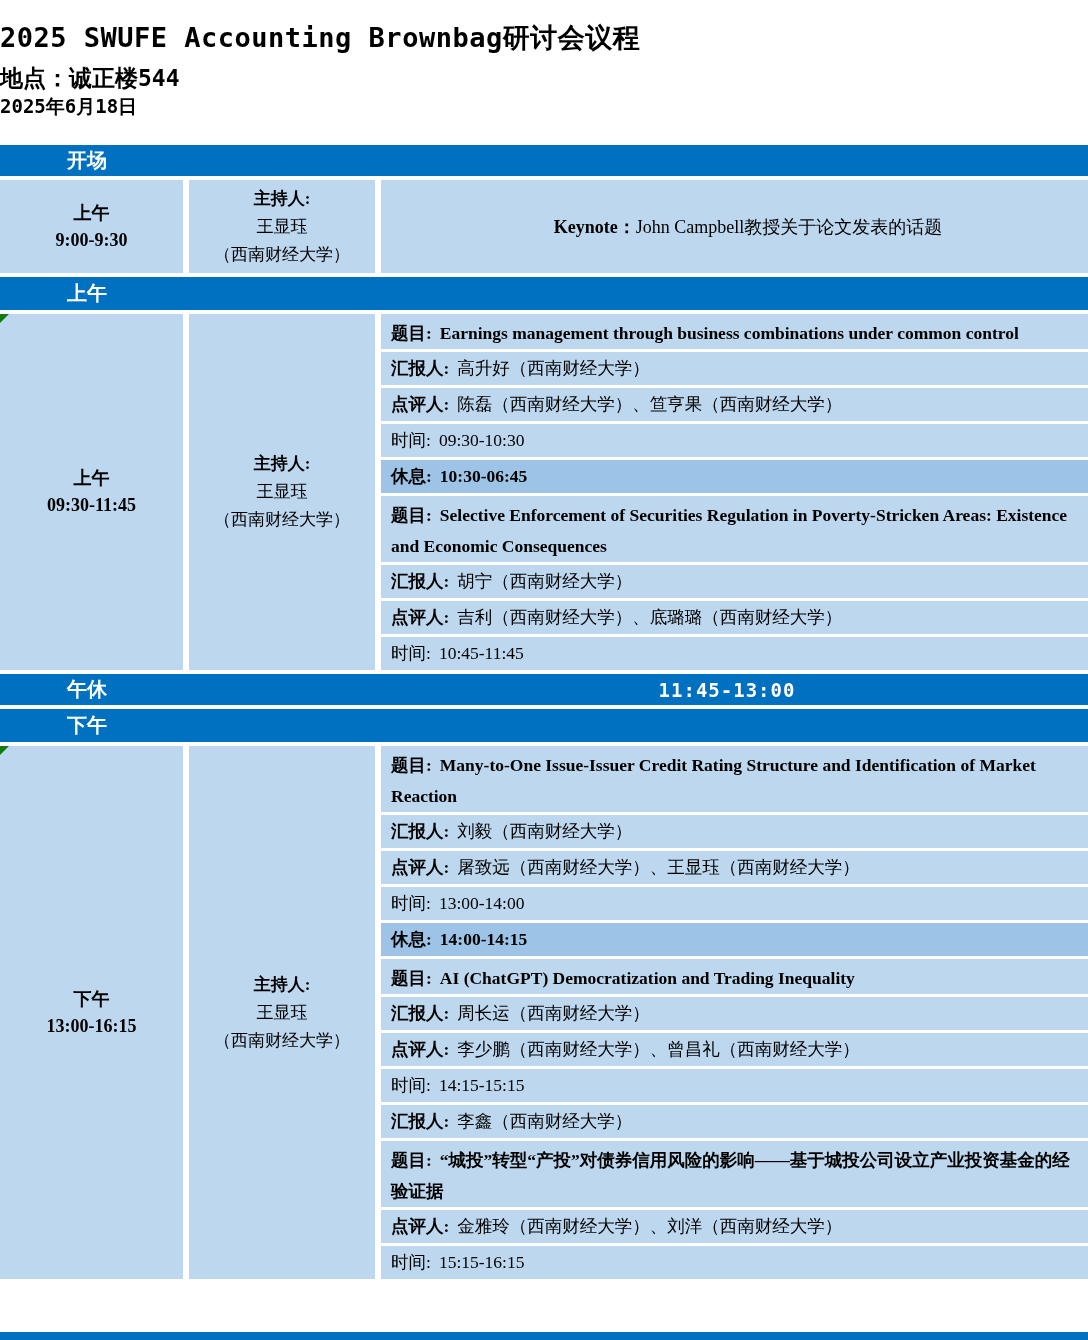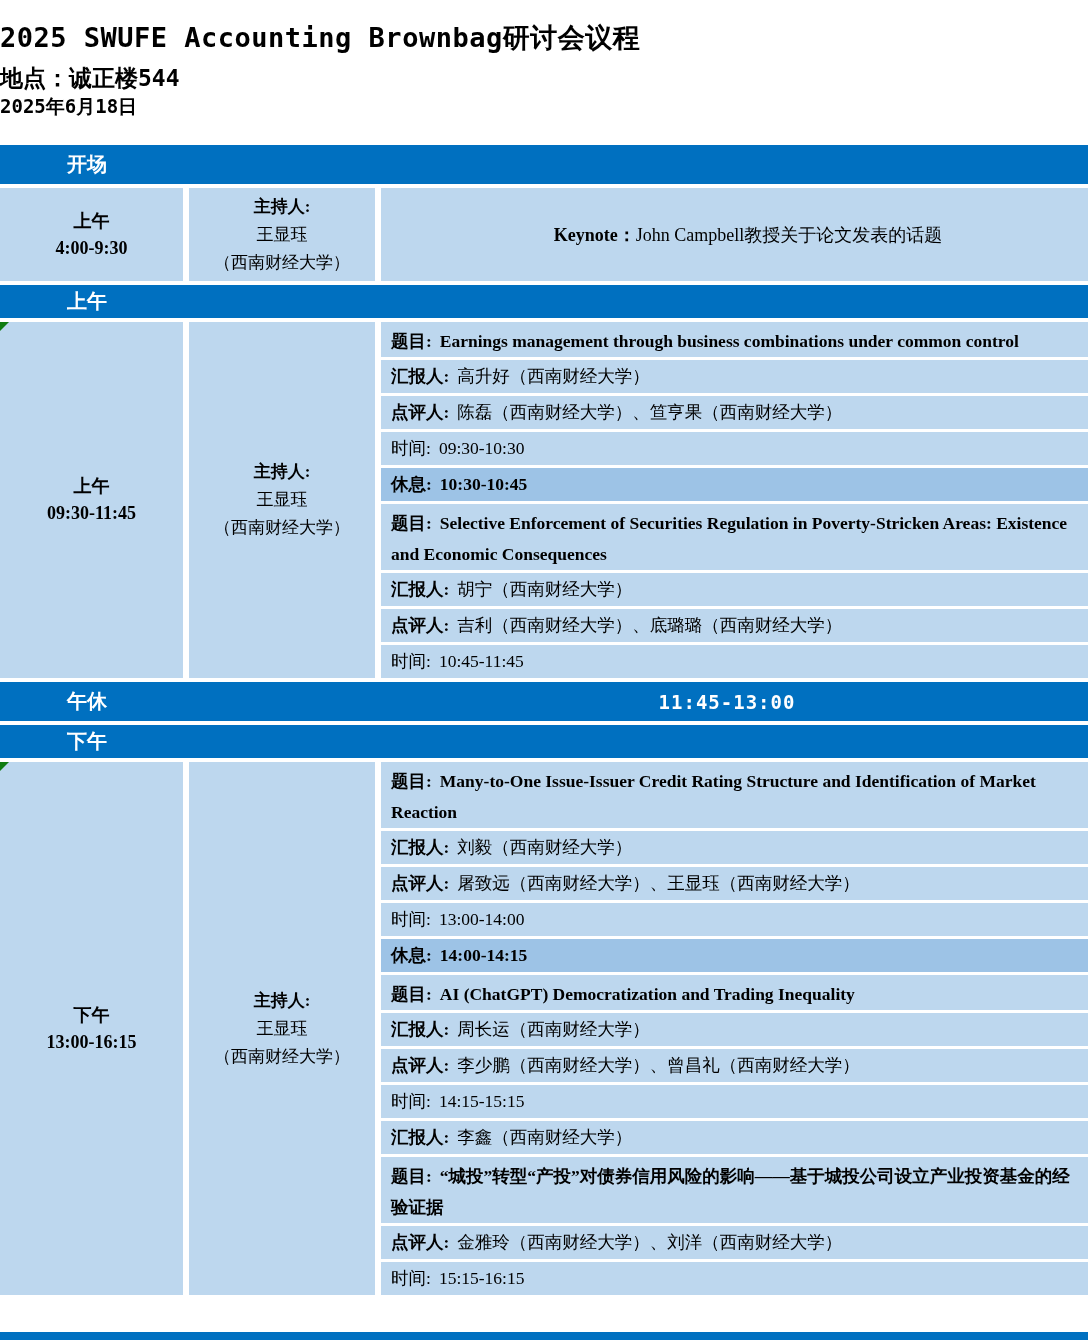--- a/index.html
+++ b/index.html
@@ -11,21 +11,21 @@
 
   
   .title-block { height:145px; text-align:left; padding-top:20px;
     font-family:"DejaVu Sans Mono","Liberation Mono",monospace; font-weight:bold; }
   .doc-title   { font-size:27px; letter-spacing:.5px; }
   .doc-location{ font-size:23px; margin-top:7px; }
   .doc-date    { font-size:19px; }
 
   
   .section-bar {
-    position:relative; background:#0070C0; color:#fff; height:39px;
+    position:relative; background:#0070C0; color:#fff; height:31px;
     display:flex; align-items:center; padding-left:67px; margin-bottom:4px;
     font-family:"Liberation Sans","DejaVu Sans",sans-serif; font-weight:bold; font-size:20px;
   }
   .bar-smaller { height:33px; }
   .lunch-time {
     position:absolute; left:366px; right:0; text-align:center;
     font-size:19px; letter-spacing:1px;
     font-family:"DejaVu Sans Mono","Liberation Mono",monospace;
   }
 
@@ -71,21 +71,21 @@
 
 <div>
 
   <div class="section-bar">
     <span>开场</span>
   </div>
 
   <div class="row opening-row">
     <div class="cell time-cell">
       <div>上午</div>
-      <div>4:00-9:30</div>
+      <div>9:00-9:30</div>
     </div>
     <div class="cell host-cell">
       <div class="host-label">主持人:</div>
       <div>王显珏</div>
       <div>（西南财经大学）</div>
     </div>
     <div class="cell keynote-cell">
       <span class="keynote-label">Keynote：</span>
       <span>John Campbell教授关于论文发表的话题</span>
     </div>
@@ -113,21 +113,21 @@
       <div class="d-row">
         <span class="lbl">汇报人:</span><span>高升好（西南财经大学）</span>
       </div>
       <div class="d-row">
         <span class="lbl">点评人:</span><span>陈磊（西南财经大学）、笪亨果（西南财经大学）</span>
       </div>
       <div class="d-row time-row">
         <span class="lbl">时间:</span><span>09:30-10:30</span>
       </div>
       <div class="d-row break-row">
-        <span class="lbl">休息:</span><span>10:30-10:45</span>
+        <span class="lbl">休息:</span><span>10:30-06:45</span>
       </div>
       <div class="d-row topic-row">
         <span class="lbl">题目:</span><span>Selective Enforcement of Securities Regulation in Poverty-Stricken Areas: Existence and Economic Consequences</span>
       </div>
       <div class="d-row">
         <span class="lbl">汇报人:</span><span>胡宁（西南财经大学）</span>
       </div>
       <div class="d-row">
         <span class="lbl">点评人:</span><span>吉利（西南财经大学）、底璐璐（西南财经大学）</span>
       </div>

